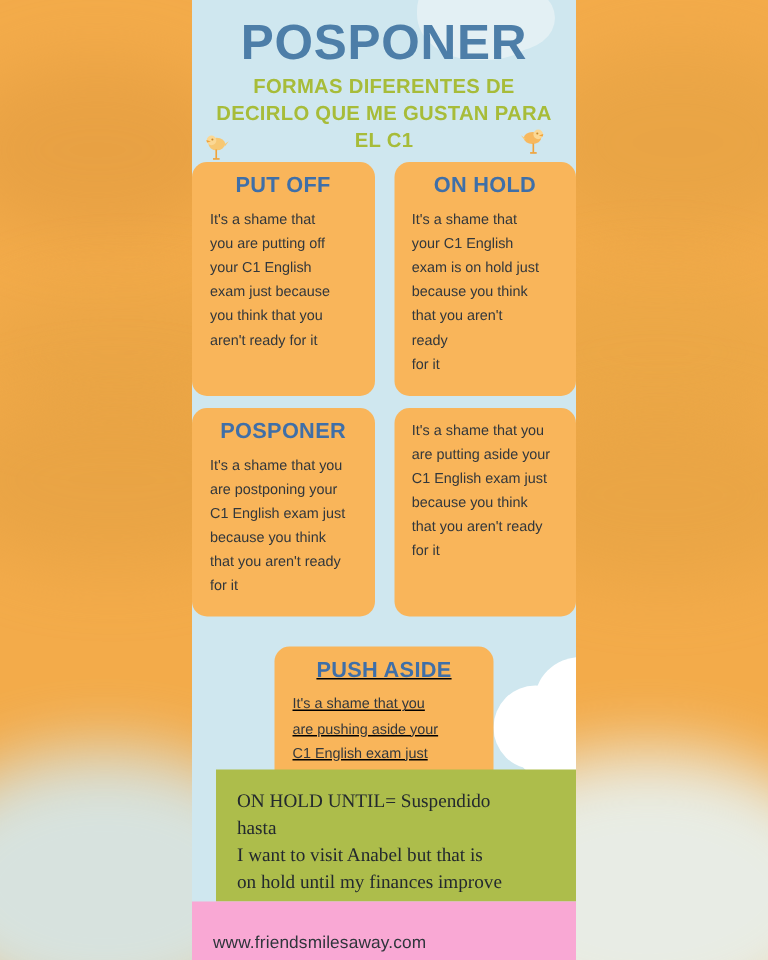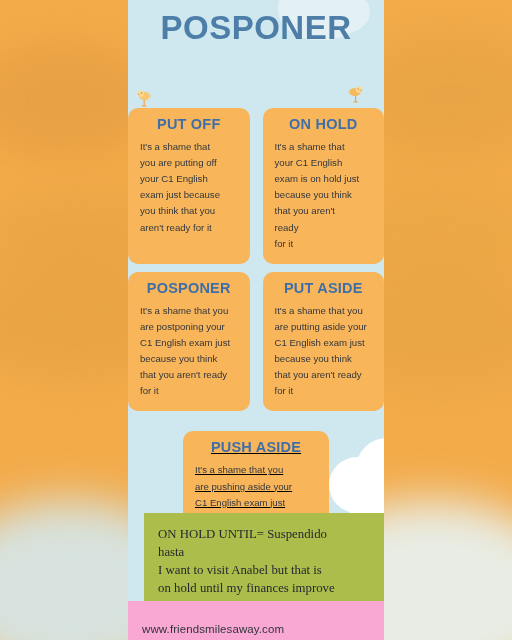--- a/index.html
+++ b/index.html
@@ -213,20 +213,21 @@
 <div class="backdrop-blotch bk7"></div>
 <div class="backdrop-blotch bk8"></div>
 
 <div class="panel">
 
   <div class="cloud cloud-top"></div>
   <div class="cloud cloud-top2"></div>
 
   <div class="header">
     <div class="title">POSPONER</div>
+    <div class="subtitle">FORMAS DIFERENTES DE DECIRLO QUE ME GUSTAN PARA EL C1</div>
   </div>
 
   <div class="bird bird-left">
     <svg viewBox="0 0 18 22" width="18" height="22">
       <ellipse cx="8.5" cy="8" rx="5.5" ry="4.2" fill="#f7c873"></ellipse>
       <circle cx="5" cy="5.6" r="3.2" fill="#fbd894"></circle>
       <path d="M1.6 5.4 L4.6 6.4 L2.0 7.0 Z" fill="#f0a33a"></path>
       <circle cx="5.6" cy="5.0" r="0.7" fill="#c98a2c"></circle>
       <path d="M13.6 8.2 L16.5 6.2 L13.9 9.6 Z" fill="#f7c873"></path>
       <rect x="7.6" y="11.6" width="1.1" height="6.2" fill="#f0a33a"></rect>
@@ -273,21 +274,20 @@
       <div class="card">
         <div class="card-title">POSPONER</div>
         <div class="card-body">It's a shame that you
 are postponing your
 C1 English exam just
 because you think
 that you aren't ready
 for it</div>
       </div>
       <div class="card">
-        <div class="card-title">PUT ASIDE</div>
         <div class="card-body">It's a shame that you
 are putting aside your
 C1 English exam just
 because you think
 that you aren't ready
 for it</div>
       </div>
     </div>
 
     <div class="row-center">

